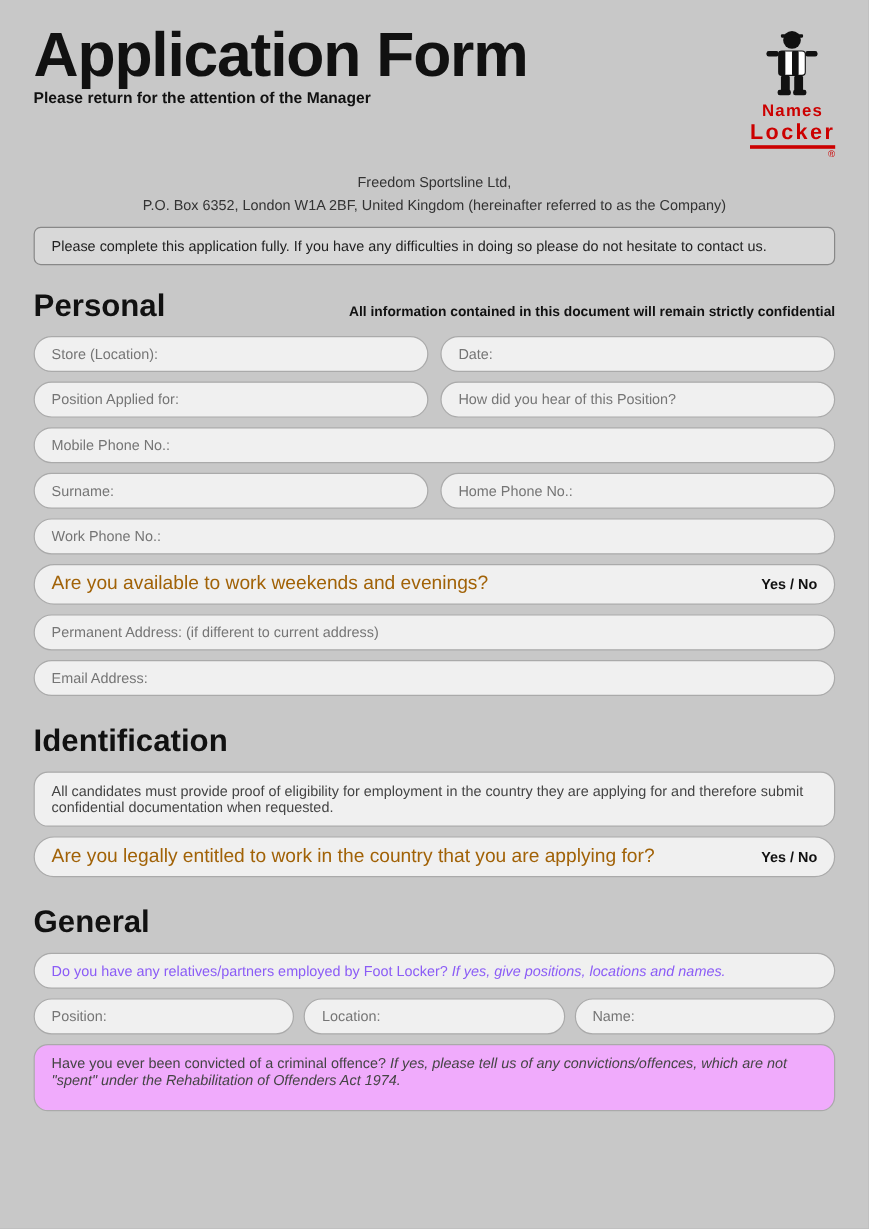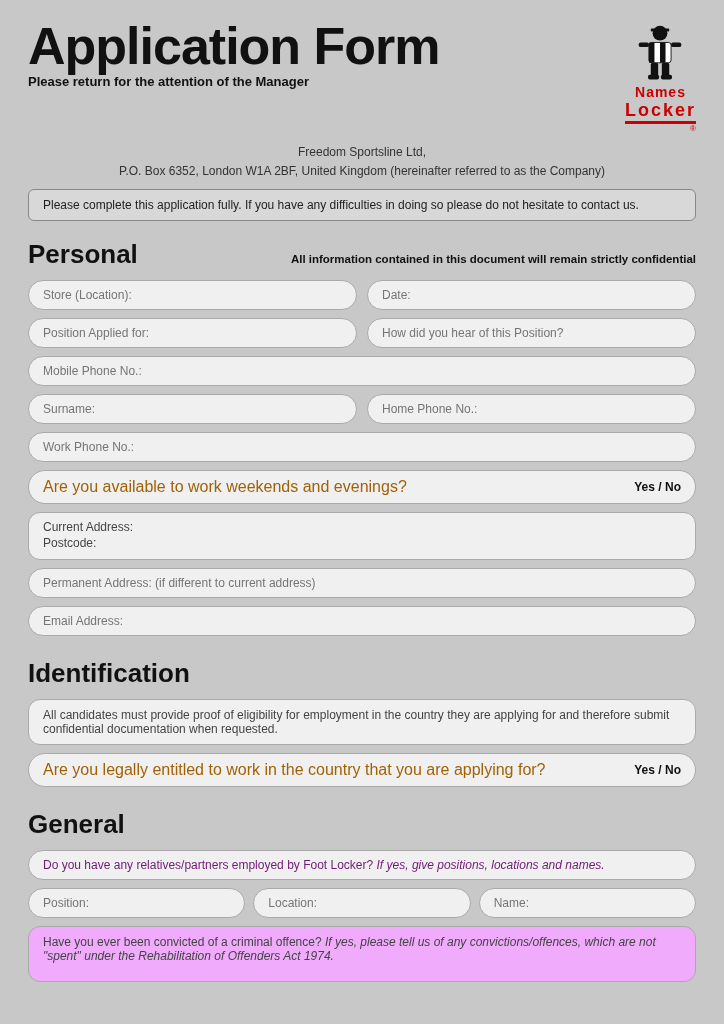--- a/index.html
+++ b/index.html
@@ -180,21 +180,21 @@
       color: #444;
       margin-bottom: 8px;
     }
     
     .general-field {
       background: #f0f0f0;
       border: 1.5px solid #aaa;
       border-radius: 20px;
       padding: 7px 14px;
       font-size: 12px;
-      color: #701a75;
+      color: #8b5cf6;
       width: 100%;
       margin-bottom: 8px;
     }
     .three-col-row {
       display: flex;
       gap: 8px;
       margin-bottom: 8px;
     }
     .three-col-row .field-input {
       flex: 1;
@@ -309,24 +309,20 @@
 
     <div class="yesno-row">
       <span class="yesno-label">Are you available to work weekends and evenings?</span>
       <span class="yesno-options">
         <span class="yes">Yes</span>
         <span> / </span>
         <span class="no">No</span>
       </span>
     </div>
 
-    <div class="address-box">
-      <div class="address-line">Current Address:</div>
-      <div class="address-line">Postcode:</div>
-    </div>
 
     <div class="field-full">
       <input class="field-input" type="text" placeholder="Permanent Address: (if different to current address)" style="">
     </div>
 
     <div class="field-full">
       <input class="field-input" type="text" placeholder="Email Address:" style="">
     </div>
   </div>
 

